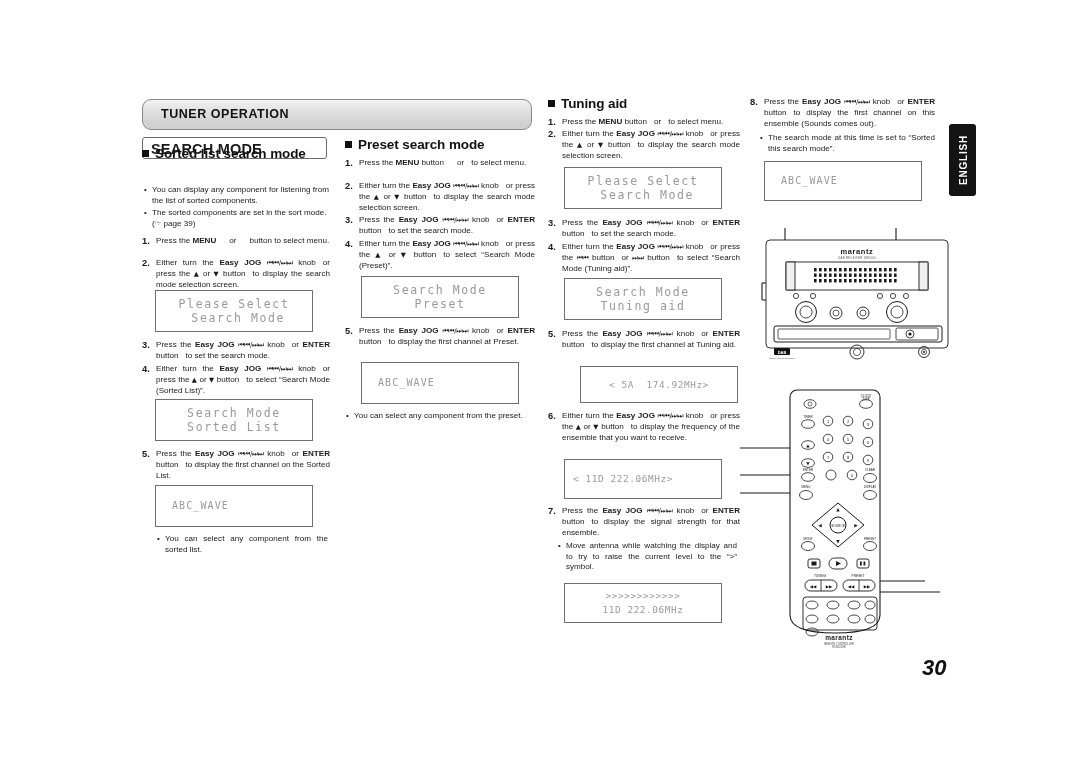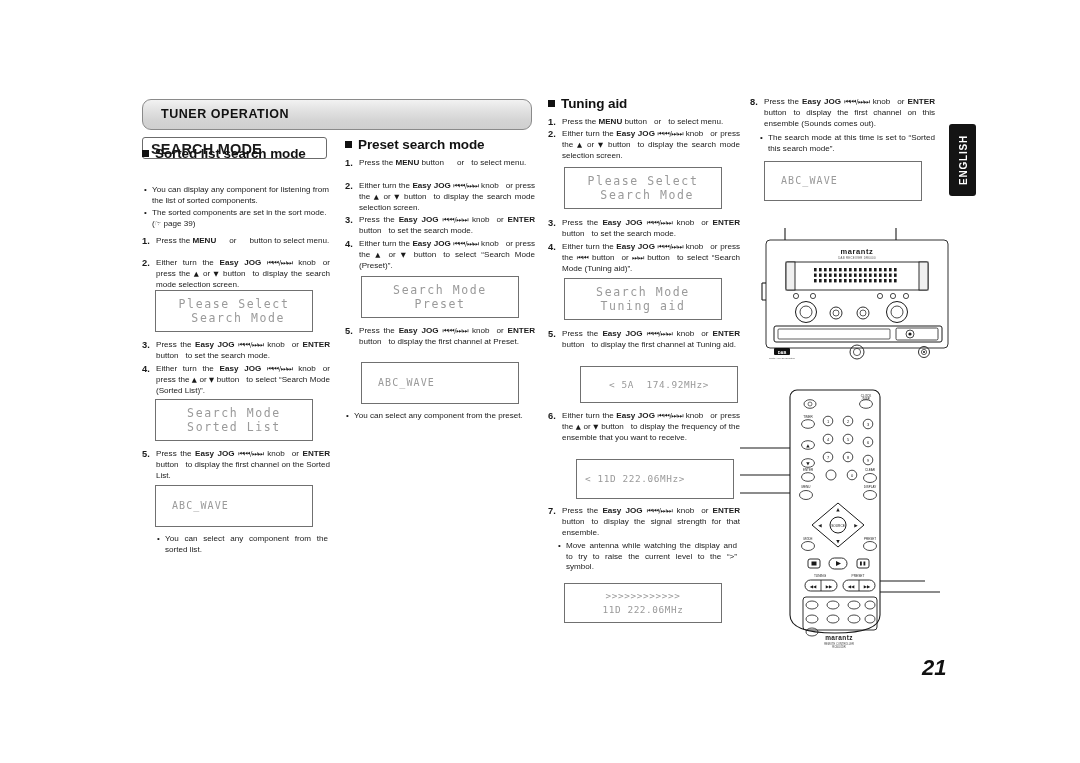--- a/index.html
+++ b/index.html
@@ -384,21 +384,21 @@
 
     <div class="lcd" style="position:absolute; top:366px; left:32px; width:158px; height:37px;">
       <div class="lines tiny">&lt; 5A  174.92MHz&gt;</div>
     </div>
 
     <div class="step" style="position:absolute; top:411px; left:0; width:192px;">
       <span class="num">6.</span>
       <span class="txt">Either turn the <b>Easy JOG</b> <span class="jogglyph">⏮⏮/⏭⏭</span> knob<span class="gap-sm"></span>or press the <span class="arrglyph">▲</span> or <span class="arrglyph">▼</span> button<span class="gap-sm"></span>to display the frequency of the ensemble that you want to receive.</span>
     </div>
 
-    <div class="lcd" style="position:absolute; top:459px; left:16px; width:158px; height:40px;margin-left:12px;">
+    <div class="lcd" style="position:absolute; top:459px; left:16px; width:158px; height:40px;">
       <div class="lines left tiny" style="padding-left:8px;">&lt; 11D 222.06MHz&gt;</div>
     </div>
 
     <div class="step" style="position:absolute; top:506px; left:0; width:192px;">
       <span class="num">7.</span>
       <span class="txt">Press the <b>Easy JOG</b> <span class="jogglyph">⏮⏮/⏭⏭</span> knob<span class="gap-sm"></span>or <b>ENTER</b> button<span class="gap-sm"></span>to display the signal strength for that ensemble.</span>
     </div>
 
     <div class="dot-item" style="position:absolute; top:541px; left:9px; width:180px;">
       <span class="dot">•</span>
@@ -647,15 +647,15 @@
       <text x="99" y="255" font-family="'Liberation Sans',sans-serif" font-size="6.5" font-weight="bold" text-anchor="middle" fill="#1a1a1a" stroke="none" letter-spacing="0.4">marantz</text>
       <text x="99" y="259.6" font-family="'Liberation Sans',sans-serif" font-size="2.6" text-anchor="middle" fill="#444" stroke="none">REMOTE CONTROLLER</text>
       <text x="99" y="263" font-family="'Liberation Sans',sans-serif" font-size="2.6" text-anchor="middle" fill="#444" stroke="none">RC6001DR</text>
     </svg>
   </div>
 
   <div class="english-tab">
     <span>ENGLISH</span>
   </div>
 
-  <div class="pagenum">21</div>
+  <div class="pagenum">30</div>
 
 </div>
 
 </body></html>

